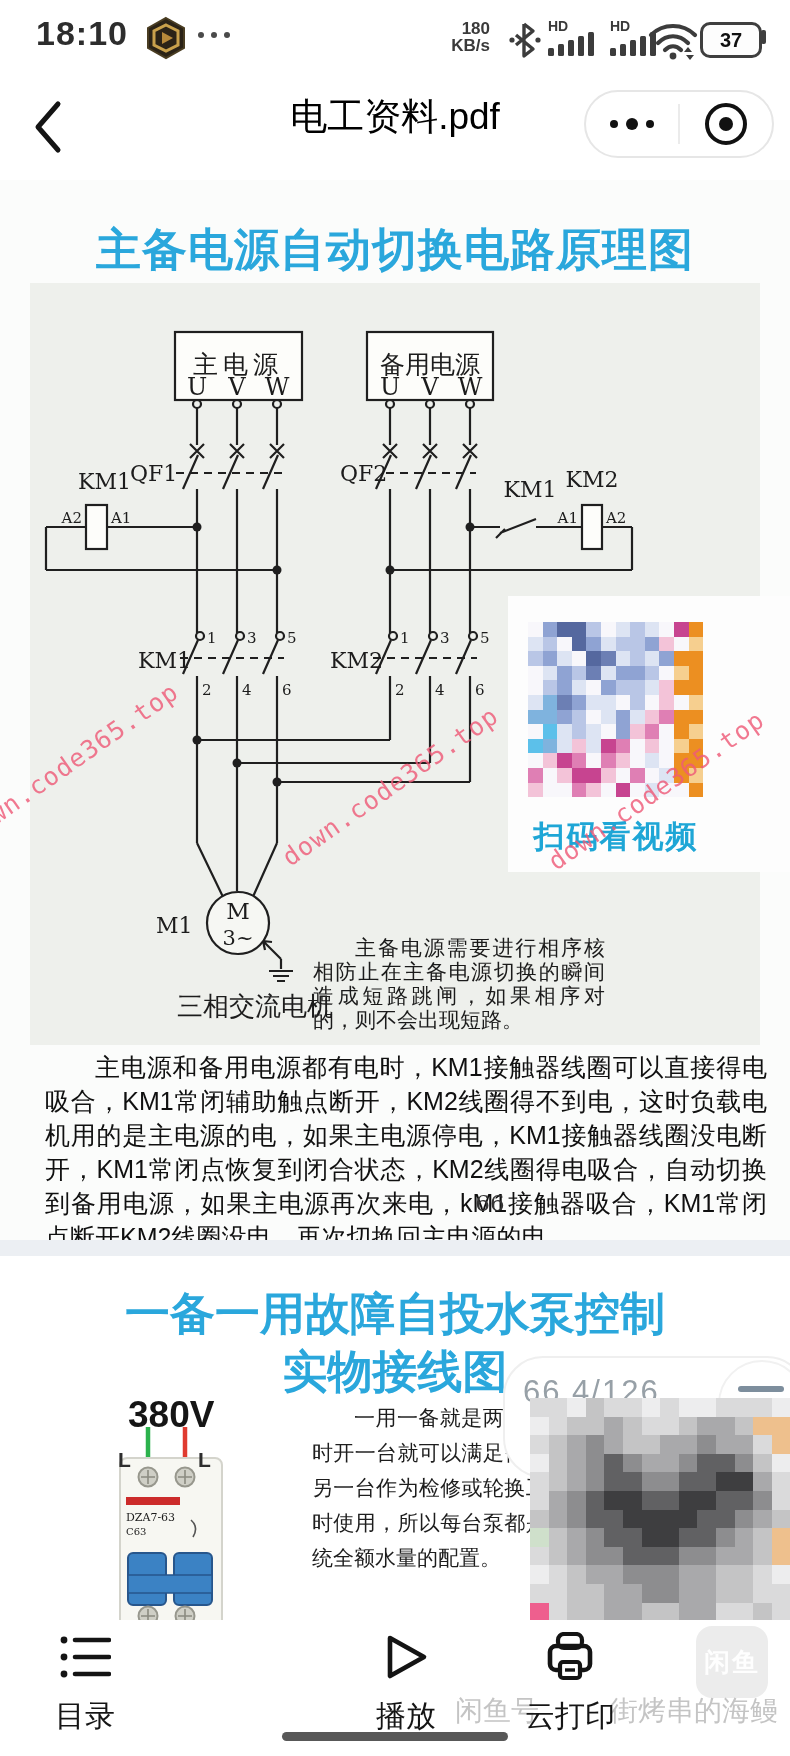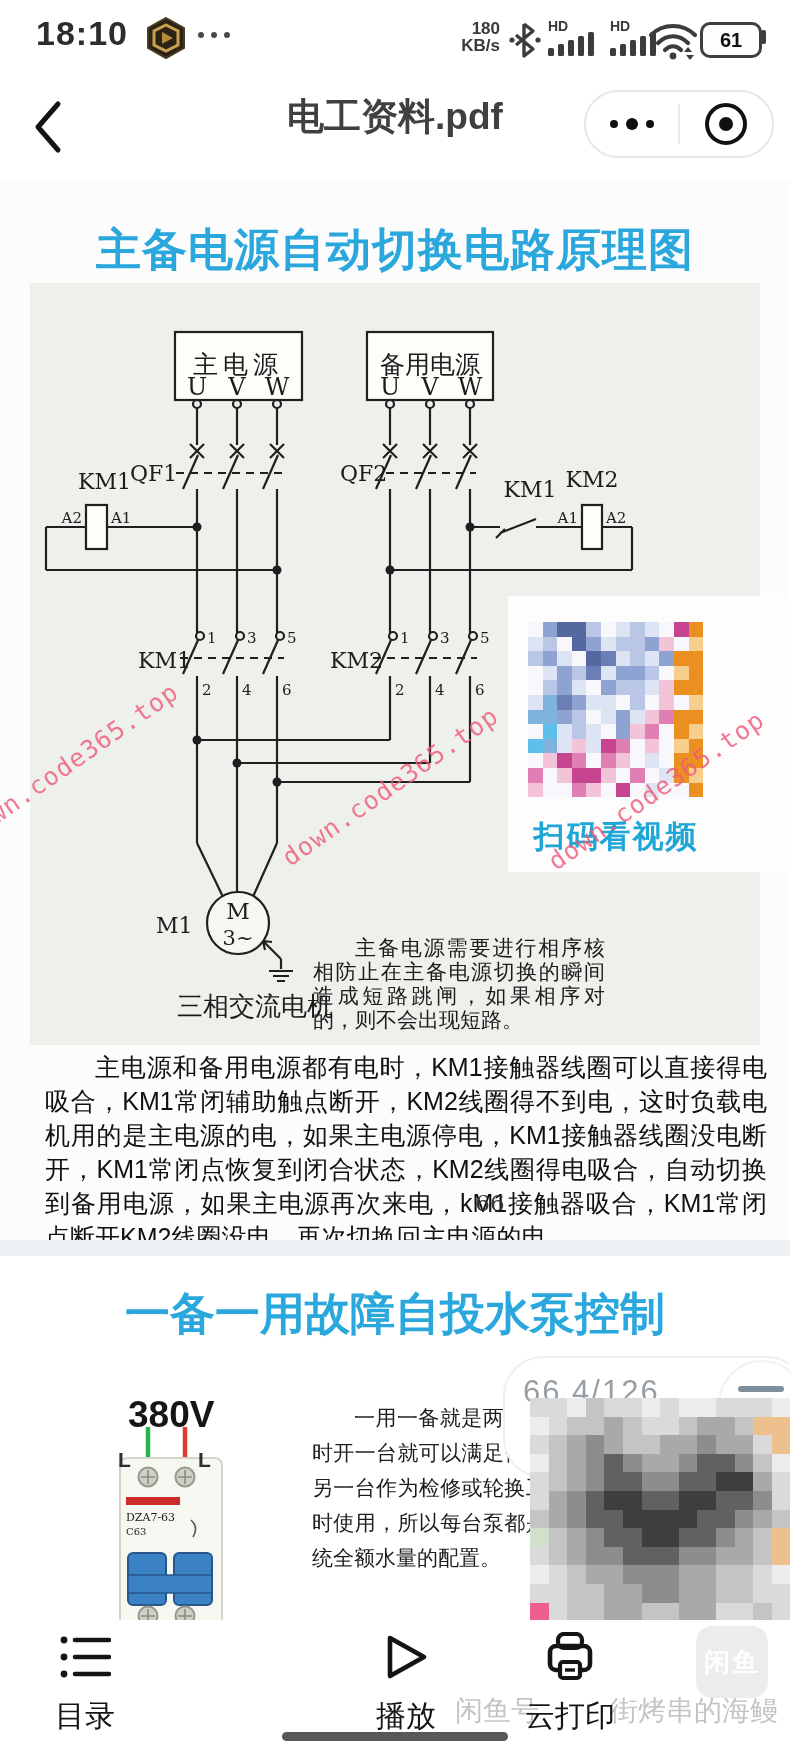--- a/index.html
+++ b/index.html
@@ -11,21 +11,21 @@
   .time{font-size:34px;font-weight:700;color:#2d2d2d;letter-spacing:1px;}
   .speed{font-size:17px;line-height:17px;color:#3a3a3a;text-align:right;font-weight:600;}
   .hdlbl{font-size:14px;font-weight:800;color:#3a3a3a;}
   .batt{width:56px;height:30px;border:3px solid #3f3f3f;border-radius:10px;
         display:flex;align-items:center;justify-content:center;background:#fdfdfd;}
   .batt span{font-size:20px;font-weight:700;color:#111;}
   .battnub{width:5px;height:14px;background:#3f3f3f;border-radius:2px;}
   .sdots{display:flex;gap:7px;align-items:center;}
   .sdots i{width:6px;height:6px;border-radius:50%;background:#4a4a4a;}
   
-  .navtitle{font-size:37px;color:#404040;font-weight:700;}
+  .navtitle{font-size:37px;color:#000000;font-weight:400;}
   .capsule{width:186px;height:64px;border:2px solid #e6e6e6;border-radius:34px;background:#fff;
            display:flex;align-items:center;}
   .cap-half{flex:1;display:flex;align-items:center;justify-content:center;height:100%;}
   .cap-div{width:2px;height:40px;background:#ebebeb;}
   .mdots{display:flex;align-items:center;gap:8px;}
   .mdots i{border-radius:50%;background:#111;}
   .mdots i.s{width:8px;height:8px;} .mdots i.b{width:12px;height:12px;}
   .target{width:34px;height:34px;border:4px solid #111;border-radius:50%;
           display:flex;align-items:center;justify-content:center;}
   .target i{width:14px;height:14px;background:#111;border-radius:50%;}
@@ -72,21 +72,21 @@
       <polygon points="22,2 40,12 40,32 22,42 4,32 4,12" fill="#2b2317" stroke="#4a3d22" stroke-width="2"></polygon>
       <polygon points="22,9 34,15 34,29 22,35 10,29 10,15" fill="none" stroke="#c9a14c" stroke-width="3"></polygon>
       <polygon points="18,16 29,22 18,28" fill="#b7893a"></polygon>
     </svg>
     <div class="abs sdots" style="left:198px;top:32px;">
         <i></i>
         <i></i>
         <i></i>
       </div>
 
-    <div class="abs speed" style="left:442px;top:20px;width:58px;">
+    <div class="abs speed" style="left:432px;top:20px;width:58px;">
       <div>180</div>
       <div>KB/s</div>
     </div>
     <svg class="abs" style="left:508px;top:22px;" width="34" height="36" viewBox="0 0 34 36">
       <path d="M16 2 L25 9 L8 23 M16 2 L16 34 L25 27 L8 13" fill="none" stroke="#3c3c3c" stroke-width="3.4" stroke-linejoin="round"></path>
       <circle cx="4" cy="18" r="2.6" fill="#3c3c3c"></circle>
         <circle cx="30" cy="18" r="2.6" fill="#3c3c3c"></circle>
     </svg>
     <div class="abs hdlbl" style="left:548px;top:18px;">HD</div>
     <svg class="abs" style="left:548px;top:32px;" width="50" height="24" viewBox="0 0 50 24">
@@ -106,21 +106,21 @@
     </svg>
     <svg class="abs" style="left:648px;top:22px;" width="50" height="40" viewBox="0 0 50 40">
       <path d="M3 13 C15 1 35 1 47 13" fill="none" stroke="#3c3c3c" stroke-width="4.2" stroke-linecap="round"></path>
       <path d="M10 21 C19 12 31 12 40 21" fill="none" stroke="#3c3c3c" stroke-width="4.2" stroke-linecap="round"></path>
       <path d="M17 28 C22 23 28 23 33 28" fill="none" stroke="#3c3c3c" stroke-width="4.2" stroke-linecap="round"></path>
       <circle cx="25" cy="34" r="3.4" fill="#3c3c3c"></circle>
       <path d="M36 30 l4 -5 l4 5 z" fill="#3c3c3c"></path>
         <path d="M38 33 l4 5 l4 -5 z" fill="#3c3c3c"></path>
     </svg>
     <div class="abs batt" style="left:700px;top:22px;">
-      <span>61</span>
+      <span>37</span>
     </div>
     <div class="abs battnub" style="left:761px;top:30px;"></div>
   </div>
 
   <div class="abs" style="left:0;top:74px;width:790px;height:106px;background:#fff;">
     <svg class="abs" style="left:30px;top:26px;cursor:pointer;" width="36" height="54" viewBox="0 0 36 54">
       <polyline points="28,4 8,27 28,50" fill="none" stroke="#141414" stroke-width="5" stroke-linecap="round" stroke-linejoin="round"></polyline>
     </svg>
     <div class="abs navtitle ctr" style="left:0;top:18px;width:790px;">电工资料.pdf</div>
     <div class="abs capsule" style="left:584px;top:16px;">
@@ -402,20 +402,21 @@
   <div class="abs wm" style="left:262px;top:772px;">down.code365.top</div>
   <div class="abs wm" style="left:528px;top:776px;">down.code365.top</div>
 
   <div class="abs para" style="left:45px;top:1050px;width:722px;">主电源和备用电源都有电时，KM1接触器线圈可以直接得电吸合，KM1常闭辅助触点断开，KM2线圈得不到电，这时负载电机用的是主电源的电，如果主电源停电，KM1接触器线圈没电断开，KM1常闭点恢复到闭合状态，KM2线圈得电吸合，自动切换到备用电源，如果主电源再次来电，kM1接触器吸合，KM1常闭点断开KM2线圈没电，再次切换回主电源的电。</div>
   <div class="abs pnum ctr" style="left:430px;top:1190px;width:120px;">66</div>
 
   <div class="abs pagegap"></div>
 
   <div class="abs page2bg"></div>
   <div class="abs t2 ctr" style="left:0;top:1284px;">一备一用故障自投水泵控制</div>
+  <div class="abs t2 ctr" style="left:0;top:1342px;">实物接线图</div>
   <div class="abs v380" style="left:128px;top:1394px;">380V</div>
 
   <svg class="abs" style="left:95px;top:1425px;" width="150" height="295" viewBox="0 0 150 295">
     <path d="M53 2 V42" stroke="#2bb24c" stroke-width="4.5"></path>
     <path d="M90 2 V42" stroke="#e03b30" stroke-width="4.5"></path>
     <rect x="25" y="33" width="102" height="172" rx="7" fill="#f7f7f2" stroke="#d4d4cc" stroke-width="2"></rect>
     <circle cx="53" cy="52" r="9.5" fill="#cfcfc6" stroke="#97978d" stroke-width="2"></circle>
     <circle cx="90" cy="52" r="9.5" fill="#cfcfc6" stroke="#97978d" stroke-width="2"></circle>
     <path d="M46 52 L60 52 M53 45 L53 59 M83 52 L97 52 M90 45 L90 59" stroke="#8b8b80" stroke-width="1.6"></path>
     <rect x="31" y="72" width="54" height="8" fill="#cc2b2b"></rect>

